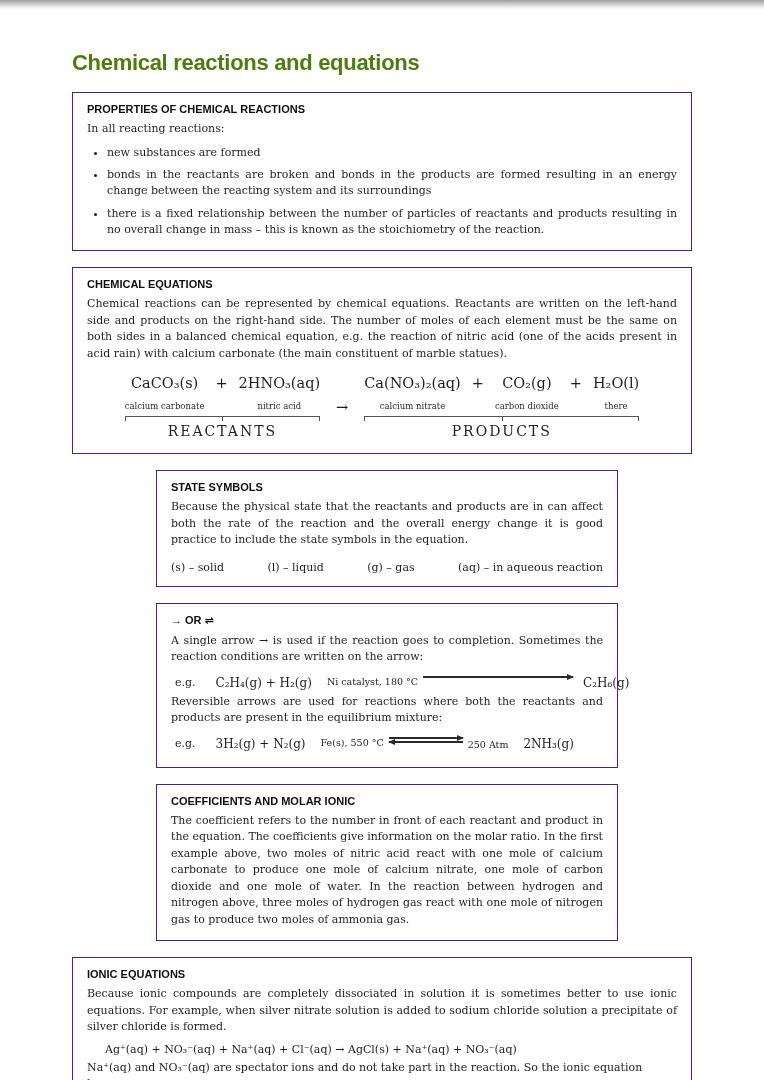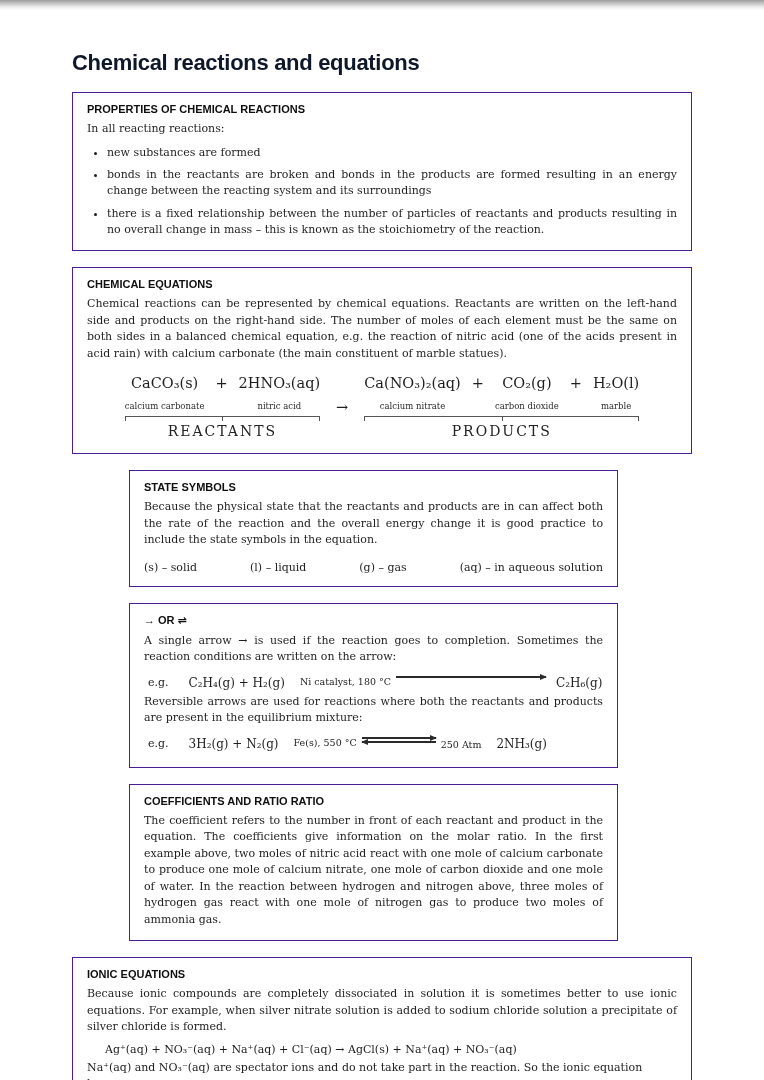--- a/index.html
+++ b/index.html
@@ -6,24 +6,24 @@
   body{
     width:764px; background:#ffffff; color:#1e1e1e;
     font-family:"DejaVu Serif","DejaVu Sans",serif;
   }
   .page{position:relative; width:764px; min-height:1080px; background:#fff; overflow:hidden;}
   .edge-top{height:10px; background:linear-gradient(#9e9e9e,#ededed 70%,#ffffff);}
   .content{margin:0 72px; width:620px;}
   .page-title{
     font-family:"Liberation Sans","DejaVu Sans",sans-serif;
     font-weight:700; font-size:22px; letter-spacing:-0.3px;
-    color:#0f172a; margin:40px 0 14px 0;
+    color:#4d7c0f; margin:40px 0 14px 0;
   }
   .box{border:1px solid #4c1d95; padding:10px 14px 12px 14px; margin-top:16px; box-sizing:border-box;}
-  .box.indent{margin-left:57px; margin-right:74px;}
+  .box.indent{margin-left:84px; margin-right:74px;}
   .box h2{
     font-family:"Liberation Sans","DejaVu Sans",sans-serif;
     font-weight:700; font-size:11px; color:#0f0f0f; margin:0 0 6px 0;
   }
   .box p{font-size:11px; line-height:1.5; margin:2px 0 0 0; text-align:justify;}
   .box ul{margin:7px 0 0 0; padding-left:20px;}
   .box li{font-size:11px; line-height:1.45; margin-bottom:7px; text-align:justify;}
   .box li:last-child{margin-bottom:0;}
 
   
@@ -116,39 +116,39 @@
               <span class="term-label">calcium nitrate</span>
             </span>
             <span class="plus">+</span>
             <span class="term">
               <span class="formula">CO₂(g)</span>
               <span class="term-label">carbon dioxide</span>
             </span>
             <span class="plus">+</span>
             <span class="term">
               <span class="formula">H₂O(l)</span>
-              <span class="term-label">marble</span>
+              <span class="term-label">there</span>
             </span>
           </div>
           <div class="underbracket">
             <span class="bracket-line"></span>
             <span class="bracket-label">PRODUCTS</span>
           </div>
         </div>
       </div>
     </section>
 
     <section class="box indent">
       <h2>STATE SYMBOLS</h2>
       <p>Because the physical state that the reactants and products are in can affect both the rate of the reaction and the overall energy change it is good practice to include the state symbols in the equation.</p>
       <div class="symbols-row">
         <span>(s) – solid</span>
         <span>(l) – liquid</span>
         <span>(g) – gas</span>
-        <span>(aq) – in aqueous solution</span>
+        <span>(aq) – in aqueous reaction</span>
       </div>
     </section>
 
     <section class="box indent">
       <h2>→ OR ⇌</h2>
       <p>A single arrow → is used if the reaction goes to completion. Sometimes the reaction conditions are written on the arrow:</p>
 
       <div class="rxn-row">
         <span class="rxn-prefix">e.g.</span>
         <span class="rxn-side">C₂H₄(g)  +  H₂(g)</span>
@@ -170,21 +170,21 @@
             <span class="harpoon fwd"></span>
             <span class="harpoon rev"></span>
           </span>
           <span class="arrow-cond bottom">250 Atm</span>
         </span>
         <span class="rxn-side">2NH₃(g)</span>
       </div>
     </section>
 
     <section class="box indent">
-      <h2>COEFFICIENTS AND RATIO RATIO</h2>
+      <h2>COEFFICIENTS AND MOLAR IONIC</h2>
       <p>The coefficient refers to the number in front of each reactant and product in the equation. The coefficients give information on the molar ratio. In the first example above, two moles of nitric acid react with one mole of calcium carbonate to produce one mole of calcium nitrate, one mole of carbon dioxide and one mole of water. In the reaction between hydrogen and nitrogen above, three moles of hydrogen gas react with one mole of nitrogen gas to produce two moles of ammonia gas.</p>
     </section>
 
     <section class="box">
       <h2>IONIC EQUATIONS</h2>
       <p>Because ionic compounds are completely dissociated in solution it is sometimes better to use ionic equations. For example, when silver nitrate solution is added to sodium chloride solution a precipitate of silver chloride is formed.</p>
       <div class="chem-line">Ag⁺(aq) + NO₃⁻(aq) + Na⁺(aq) + Cl⁻(aq)  → AgCl(s) + Na⁺(aq) + NO₃⁻(aq)</div>
       <p style="text-align:left;">Na⁺(aq) and NO₃⁻(aq) are spectator ions and do not take part in the reaction. So the ionic equation becomes:</p>
 
     </section>

